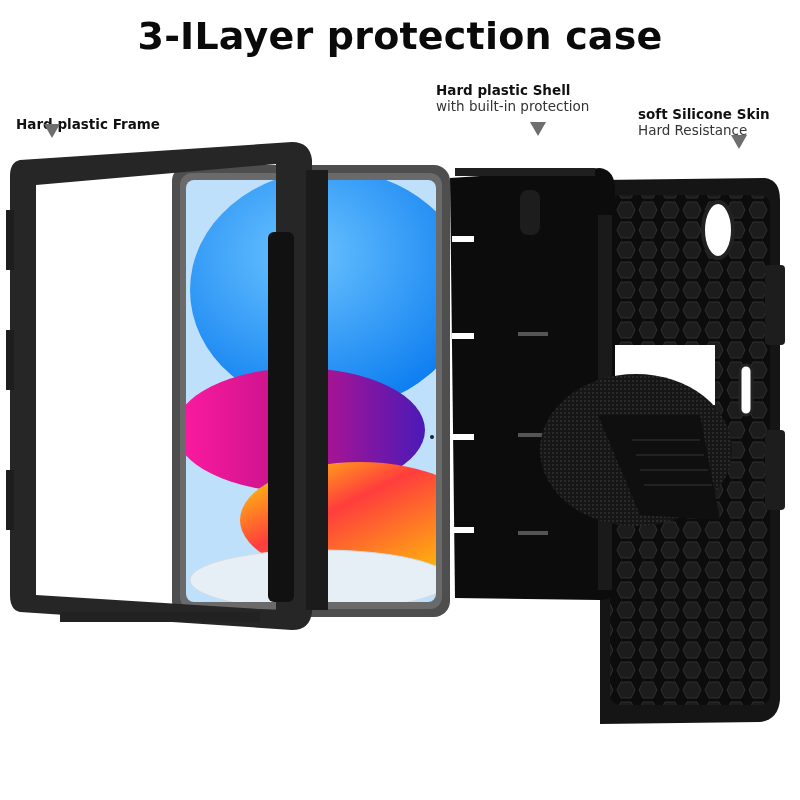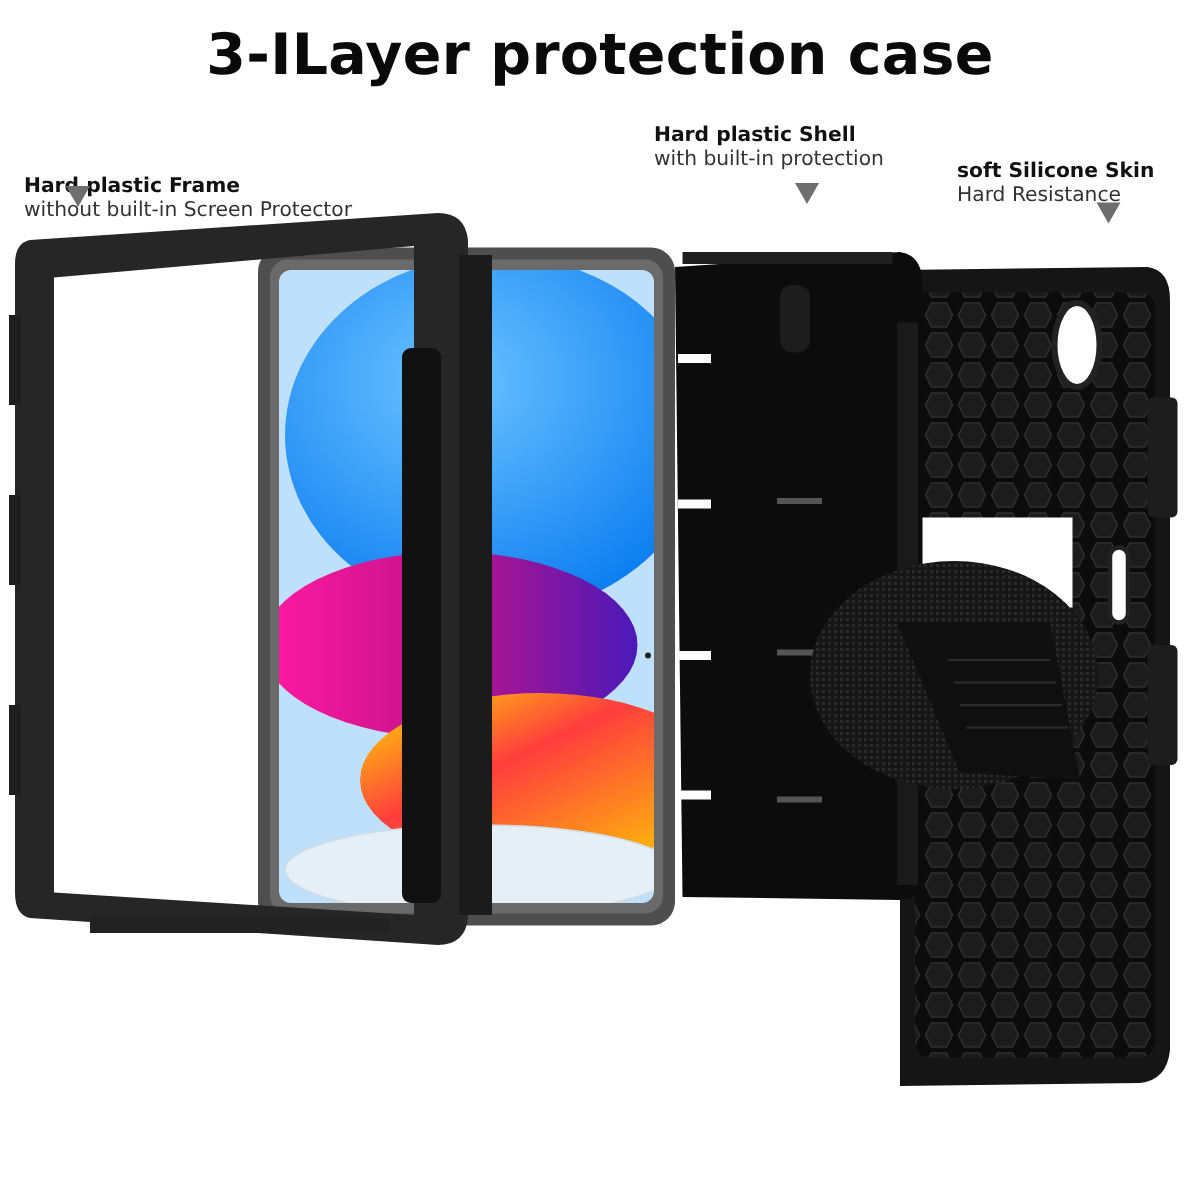--- a/index.html
+++ b/index.html
@@ -15,21 +15,20 @@
            border-top:14px solid #6e6e6e; }
   svg { position:absolute; left:0; top:0; }
 </style>
 </head>
 <body>
 
 <div class="title">3-ILayer protection case</div>
 
 <div class="label" style="left:16px; top:72px;margin-top:44px;">
   <span class="b">Hard plastic Frame</span>
-  <span class="s">without built-in Screen Protector</span>
 </div>
 <div class="arrow" style="left:44px; top:124px;"></div>
 
 <div class="label" style="left:436px; top:82px;">
   <span class="b">Hard plastic Shell</span>
   <span class="s">with built-in protection</span>
 </div>
 <div class="arrow" style="left:530px; top:122px;"></div>
 
 <div class="label" style="left:638px; top:106px;">

